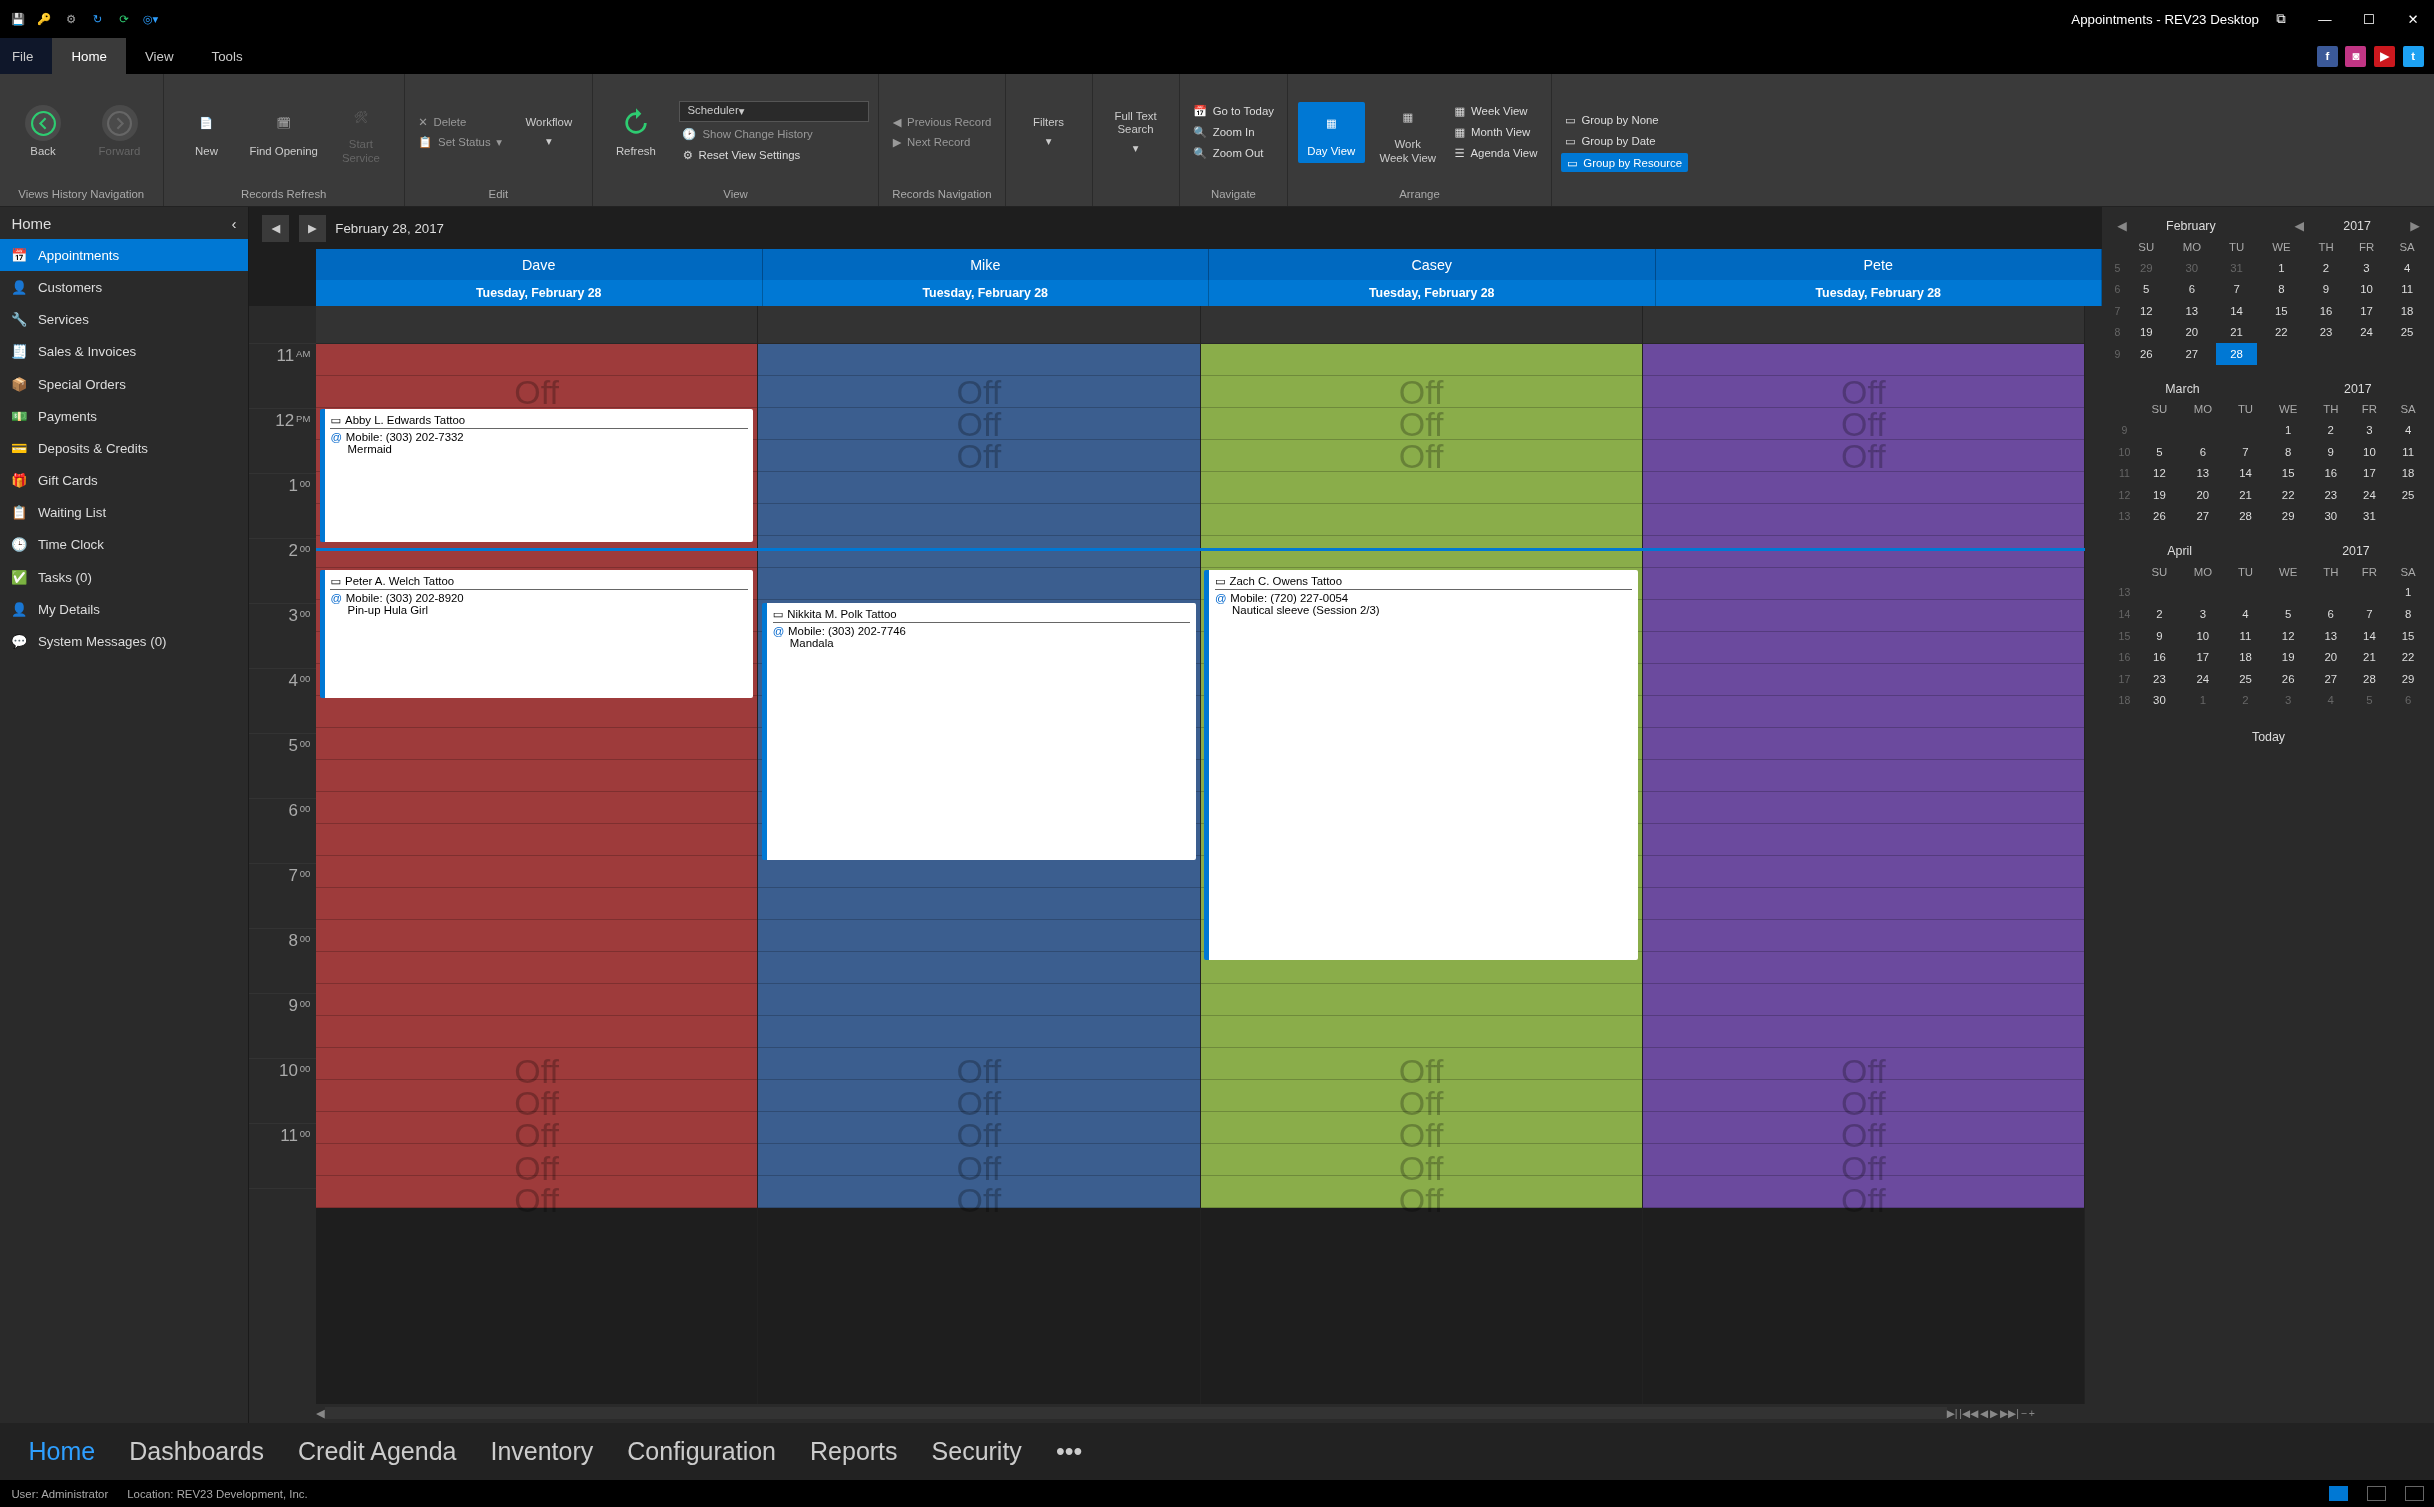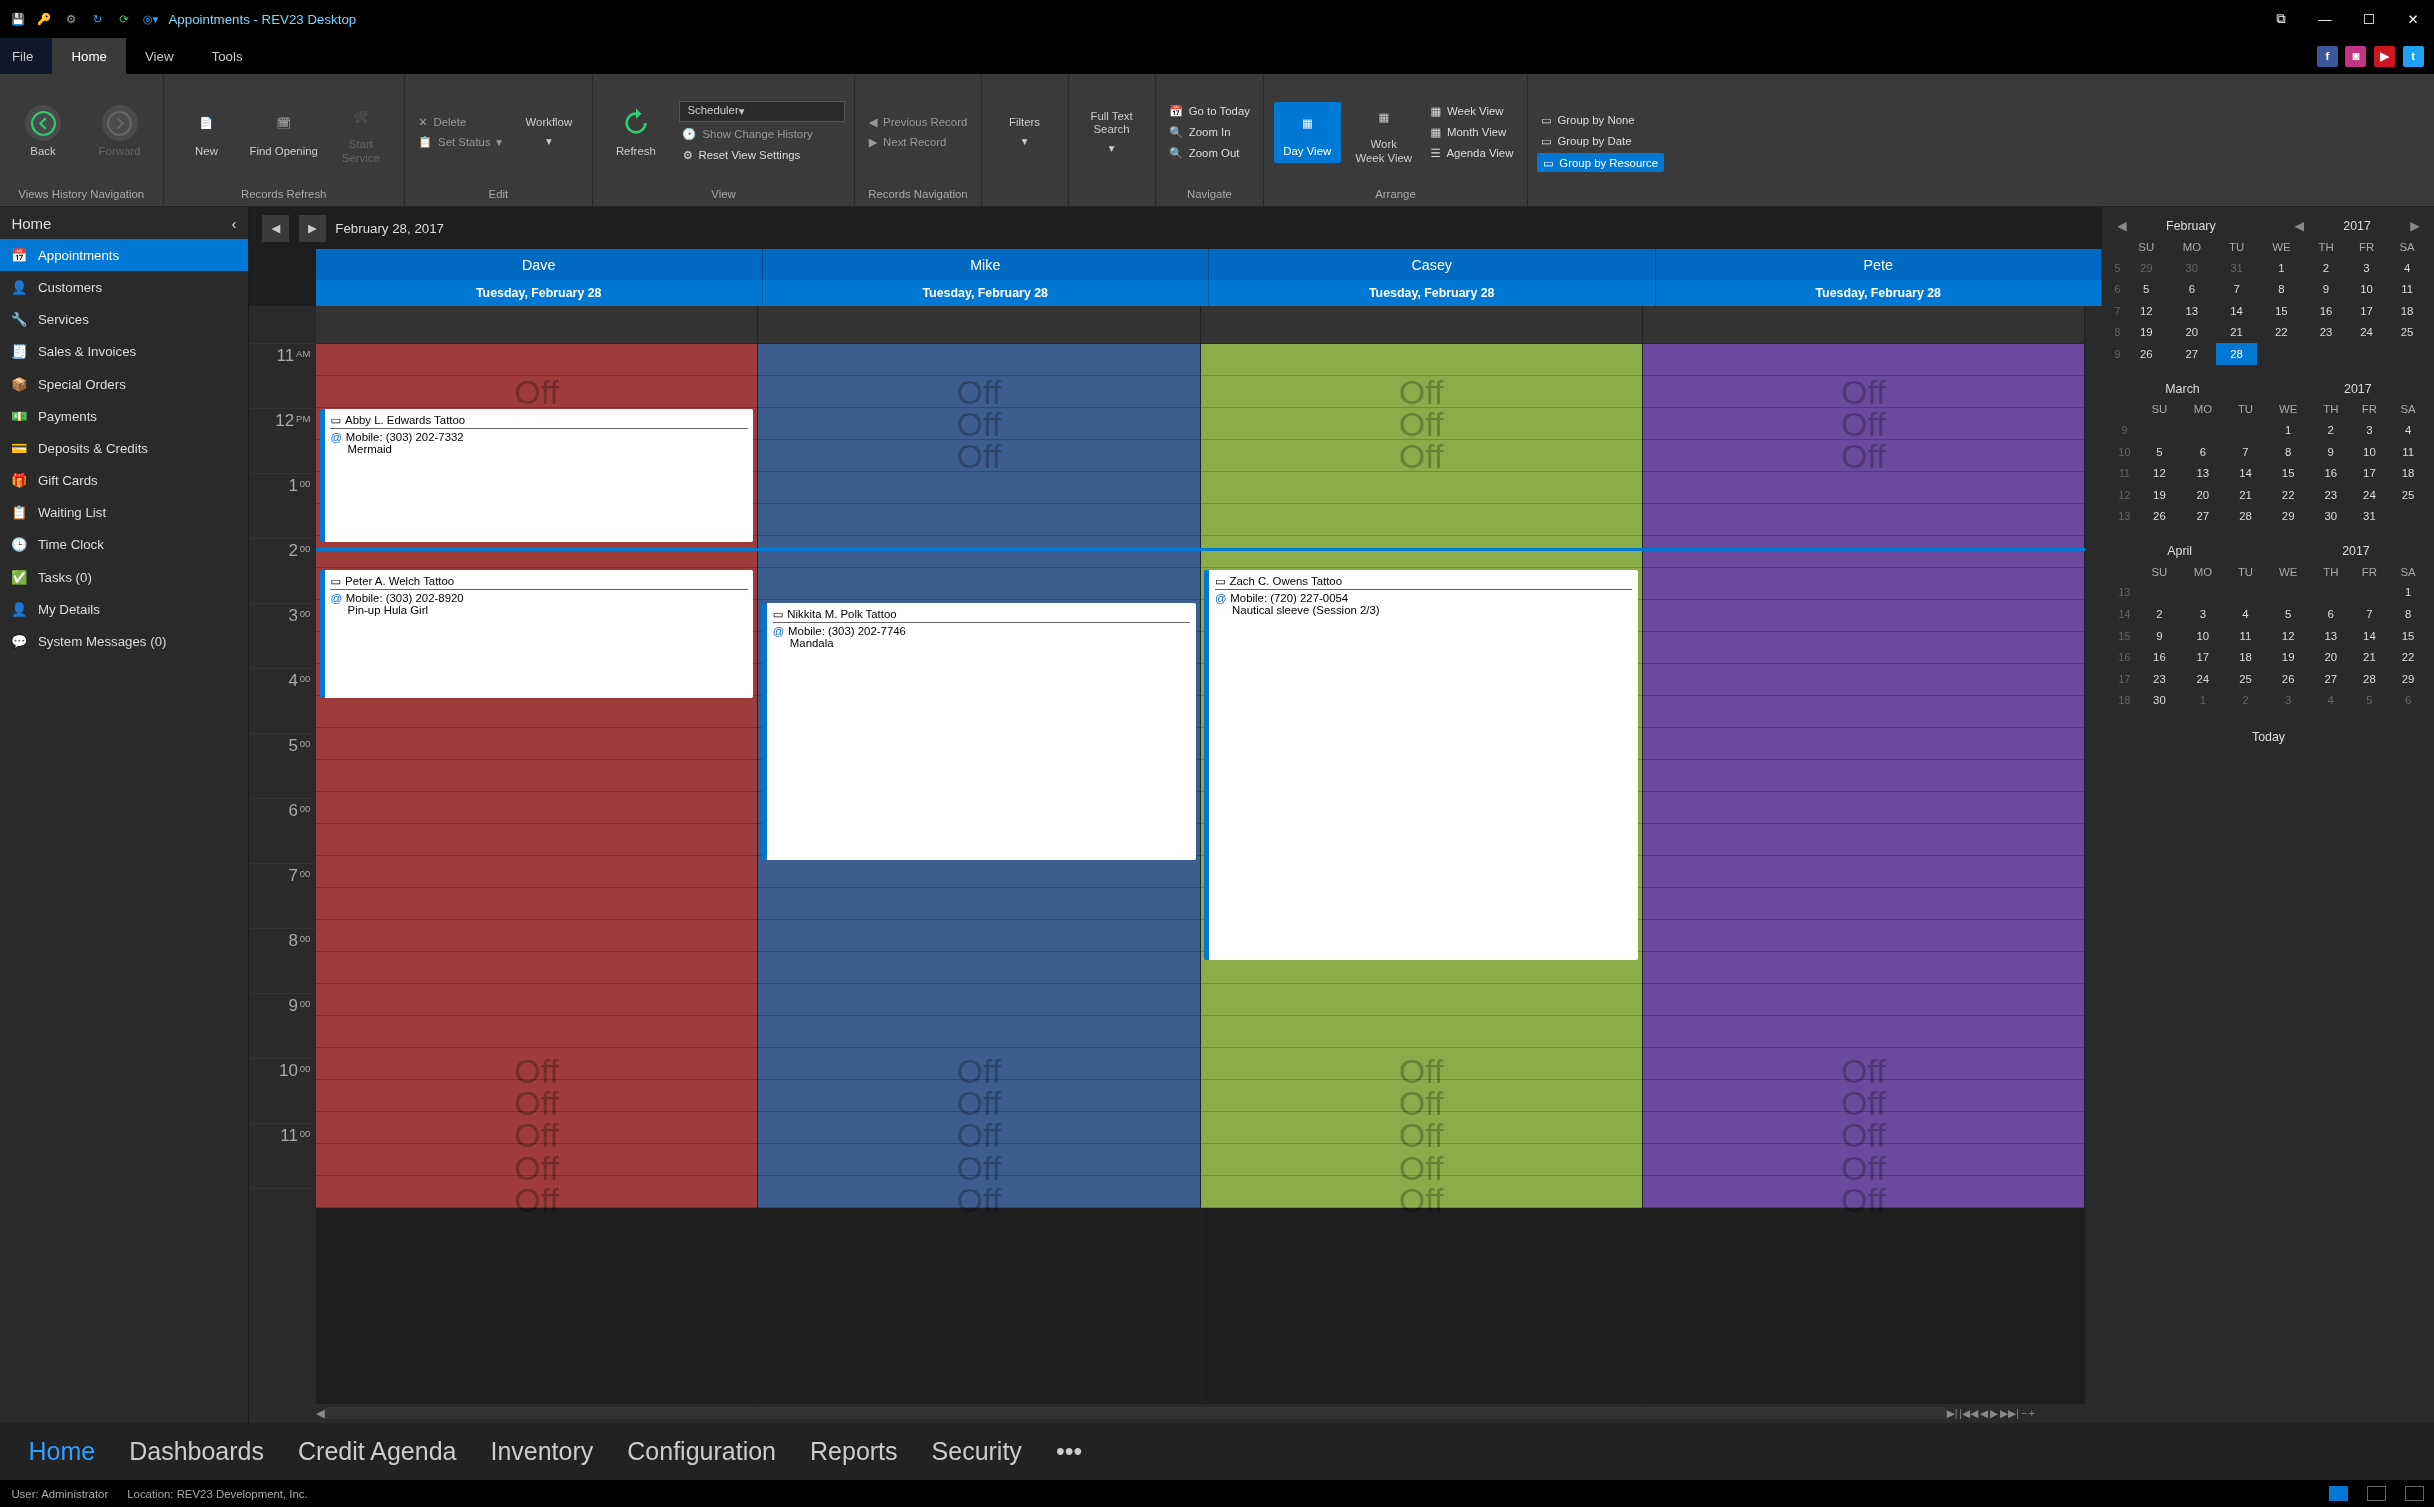--- a/index.html
+++ b/index.html
@@ -3,21 +3,21 @@
 <meta charset="utf-8">
 <style>
 * { margin: 0; padding: 0; box-sizing: border-box; font-family: "Segoe UI", Tahoma, sans-serif; }
 body { background: #1e1e1e; color: #ccc; font-size: 11.4px; overflow: hidden; width: 2435px; height: 1508px; transform-origin: top left; }
 .app { display: flex; flex-direction: column; height: 1508px; width: 2435px; zoom: 1; }
 
 
 .titlebar { display: flex; align-items: center; height: 38px; background: #000; color: #fff; }
 .titlebar .qat { display: flex; gap: 9.5px; padding: 0 9.5px; align-items: center; }
 .titlebar .qat .qat-icon { width: 17px; height: 17px; display: inline-flex; align-items: center; justify-content: center; color: #aaa; }
-.titlebar .title { flex: 1; text-align: left; font-size: 13.3px; color: #7dd3fc; }
+.titlebar .title { flex: 1; text-align: right; font-size: 13.3px; color: #ffffff; }
 .titlebar .winbtns { display: flex; }
 .titlebar .winbtns div { width: 44px; height: 38px; display: flex; align-items: center; justify-content: center; color: #fff; font-size: 13.3px; }
 
 
 .menutabs { display: flex; align-items: stretch; height: 36px; background: #000; }
 .menutabs .tab { padding: 0 19px; display: flex; align-items: center; color: #ccc; font-size: 13.3px; }
 .menutabs .tab.file { background: #0f172a; padding-left: 12px; }
 .menutabs .tab.active { background: #3a3a3a; color: #fff; }
 .menutabs .spacer { flex: 1; }
 .menutabs .social { display: flex; gap: 7.6px; padding-right: 11.4px; align-items: center; }
@@ -34,21 +34,21 @@
 .rgroup .label { text-align: center; font-size: 11.4px; color: #aaa; padding: 3.8px 0; }
 .ritem-v { display: flex; flex-direction: column; align-items: center; gap: 3.8px; min-width: 67px; color: #ccc; font-size: 11.4px; }
 .ritem-v.disabled { color: #666; }
 .ritem-v .icon { width: 36px; height: 36px; border-radius: 50%; display: flex; align-items: center; justify-content: center; }
 .ritem-v .txt { text-align: center; line-height: 1.2; }
 .ritem-s { display: flex; align-items: center; gap: 5.7px; font-size: 11.4px; color: #999; padding: 1.9px 3.8px; white-space: nowrap; }
 .ritem-s.enabled { color: #ddd; }
 .vstack { display: flex; flex-direction: column; gap: 2.9px; }
 .ritem-v.active { background: #0078d4; padding: 3.8px; border-radius: 1.9px; color: #fff; }
 .ritem-s.active { background: #0078d4; color: #fff; padding: 2.9px 5.7px; border-radius: 1.9px; }
-.scheduler-sel { background: #2a2a2a; border: 1px solid #555; padding: 2.9px 7.6px; width: 166px; font-size: 11.4px; display: flex; }
+.scheduler-sel { background: #2a2a2a; border: 1px solid #555; padding: 2.9px 7.6px; width: 190px; font-size: 11.4px; display: flex; }
 
 
 .main { flex: 1; display: flex; min-height: 0; }
 
 
 .leftnav { width: 249px; background: #2a2a2a; display: flex; flex-direction: column; border-right: 1px solid #1a1a1a; }
 .leftnav .hdr { display: flex; justify-content: space-between; align-items: center; padding: 7.6px 11.4px; font-size: 15px; color: #ddd; }
 .leftnav .item { display: flex; align-items: center; gap: 9.5px; padding: 7.6px 11.4px; font-size: 13.3px; color: #ddd; }
 .leftnav .item.active { background: #0078d4; color: #fff; }
 .leftnav .item .nicon { width: 17px; height: 17px; display: inline-flex; align-items: center; justify-content: center; }

